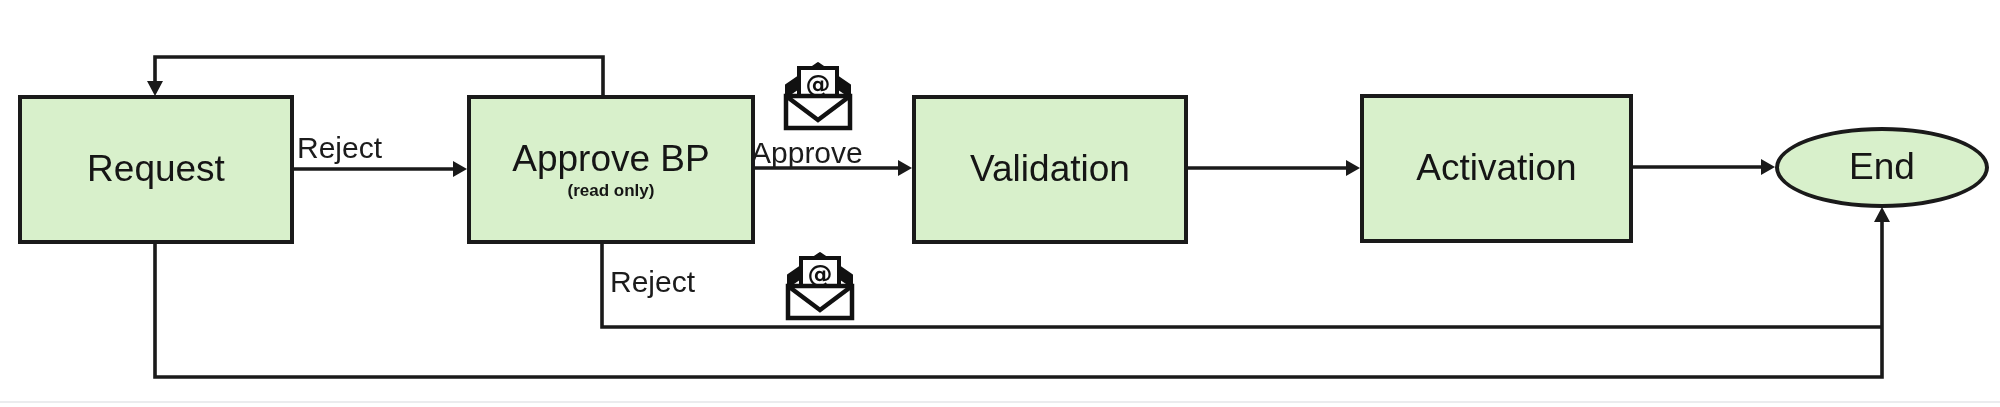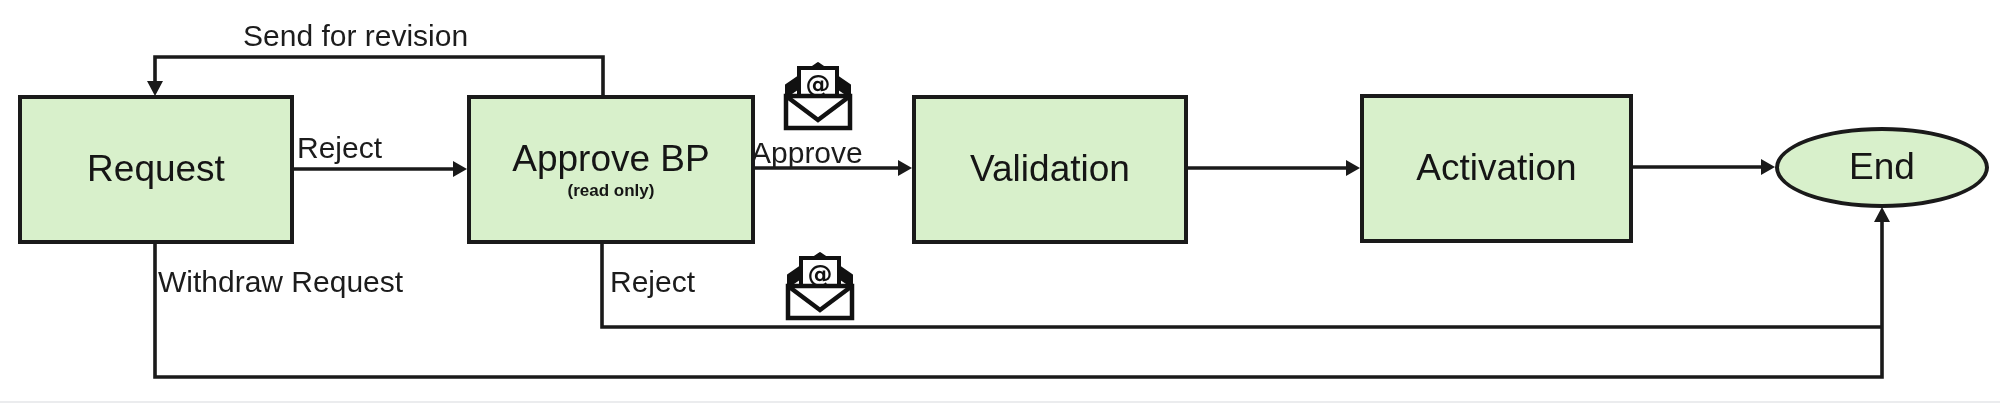--- a/index.html
+++ b/index.html
@@ -115,20 +115,18 @@
   </div>
 
   <div class="node node-activation">
     <span>Activation</span>
   </div>
 
   <div class="node node-end">
     <span>End</span>
   </div>
 
-  <div class="edge-label lbl-send-for-revision">Send for revision</div>
   <div class="edge-label lbl-submit">Reject</div>
   <div class="edge-label lbl-approve">Approve</div>
   <div class="edge-label lbl-reject">Reject</div>
-  <div class="edge-label lbl-withdraw">Withdraw Request</div>
 
   <div class="bottom-edge"></div>
 </div>
 
 </body></html>

